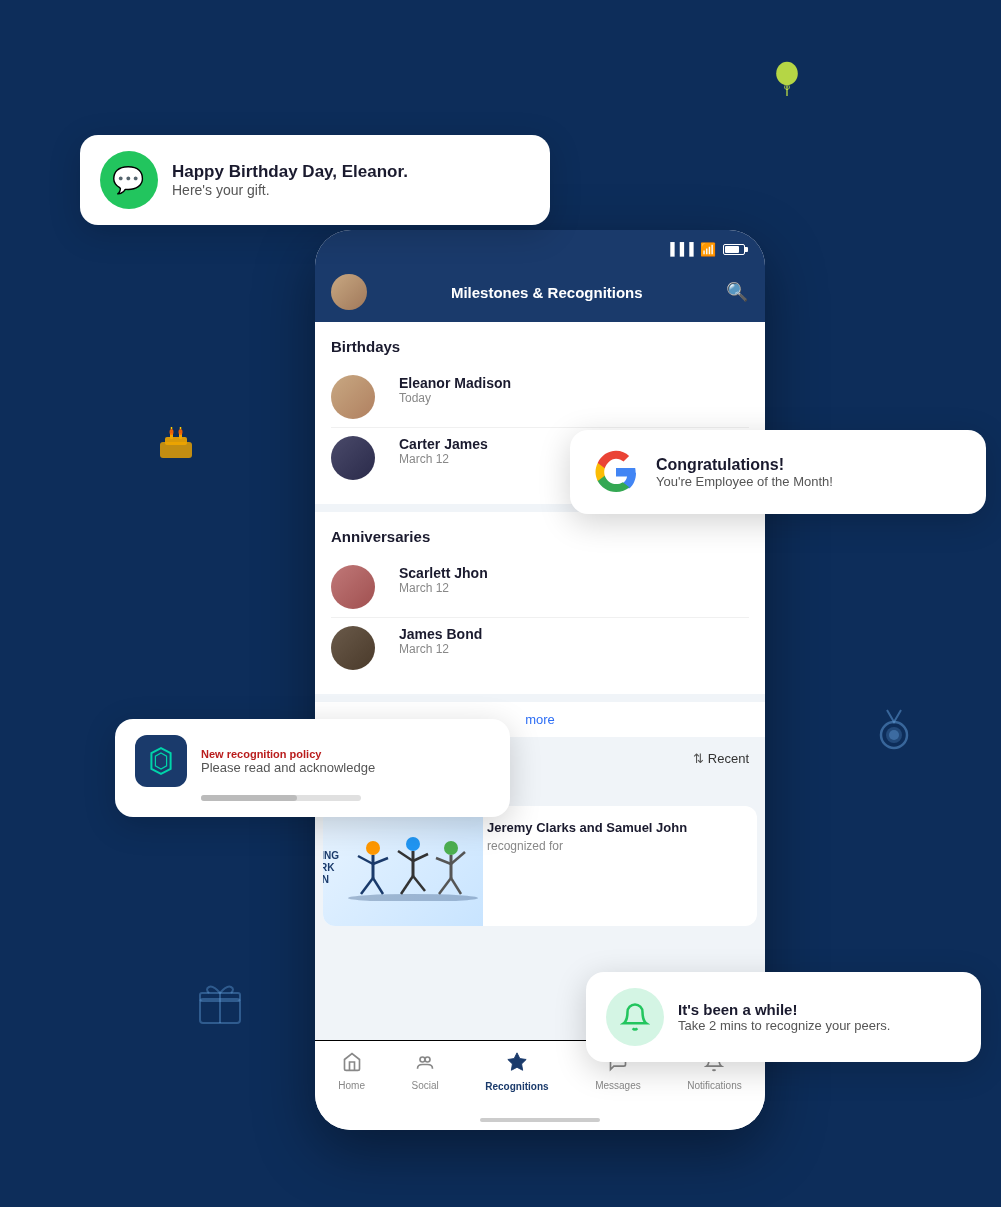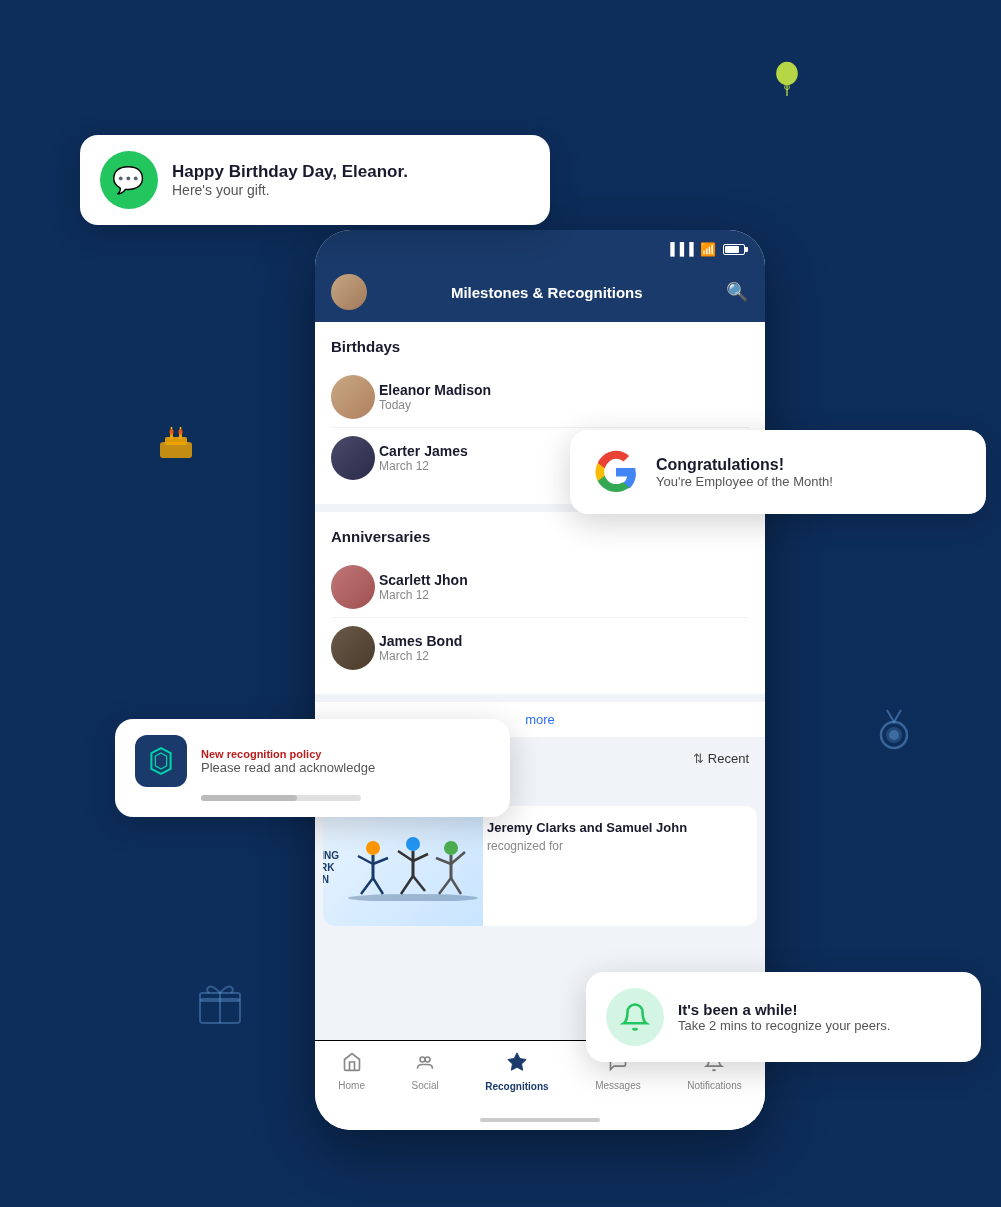--- a/index.html
+++ b/index.html
@@ -121,21 +121,21 @@
     
     .section-card {
       background: white;
       margin: 0 0 8px 0;
       padding: 16px;
     }
     .section-title {
       font-size: 15px; font-weight: 700; color: #1a1a2e; margin-bottom: 12px;
     }
     .person-row {
-      display: flex; align-items: center; gap: 4px; padding: 8px 0;
+      display: flex; align-items: flex-start; gap: 24px; padding: 8px 0;
       border-bottom: 1px solid #f0f0f0;
     }
     .person-row:last-child { border-bottom: none; }
     .person-avatar {
       width: 44px; height: 44px; border-radius: 50%; overflow: hidden; flex-shrink: 0;
     }
     .person-info .name {
       font-size: 14px; font-weight: 600; color: #1a1a2e;
     }
     .person-info .date {

